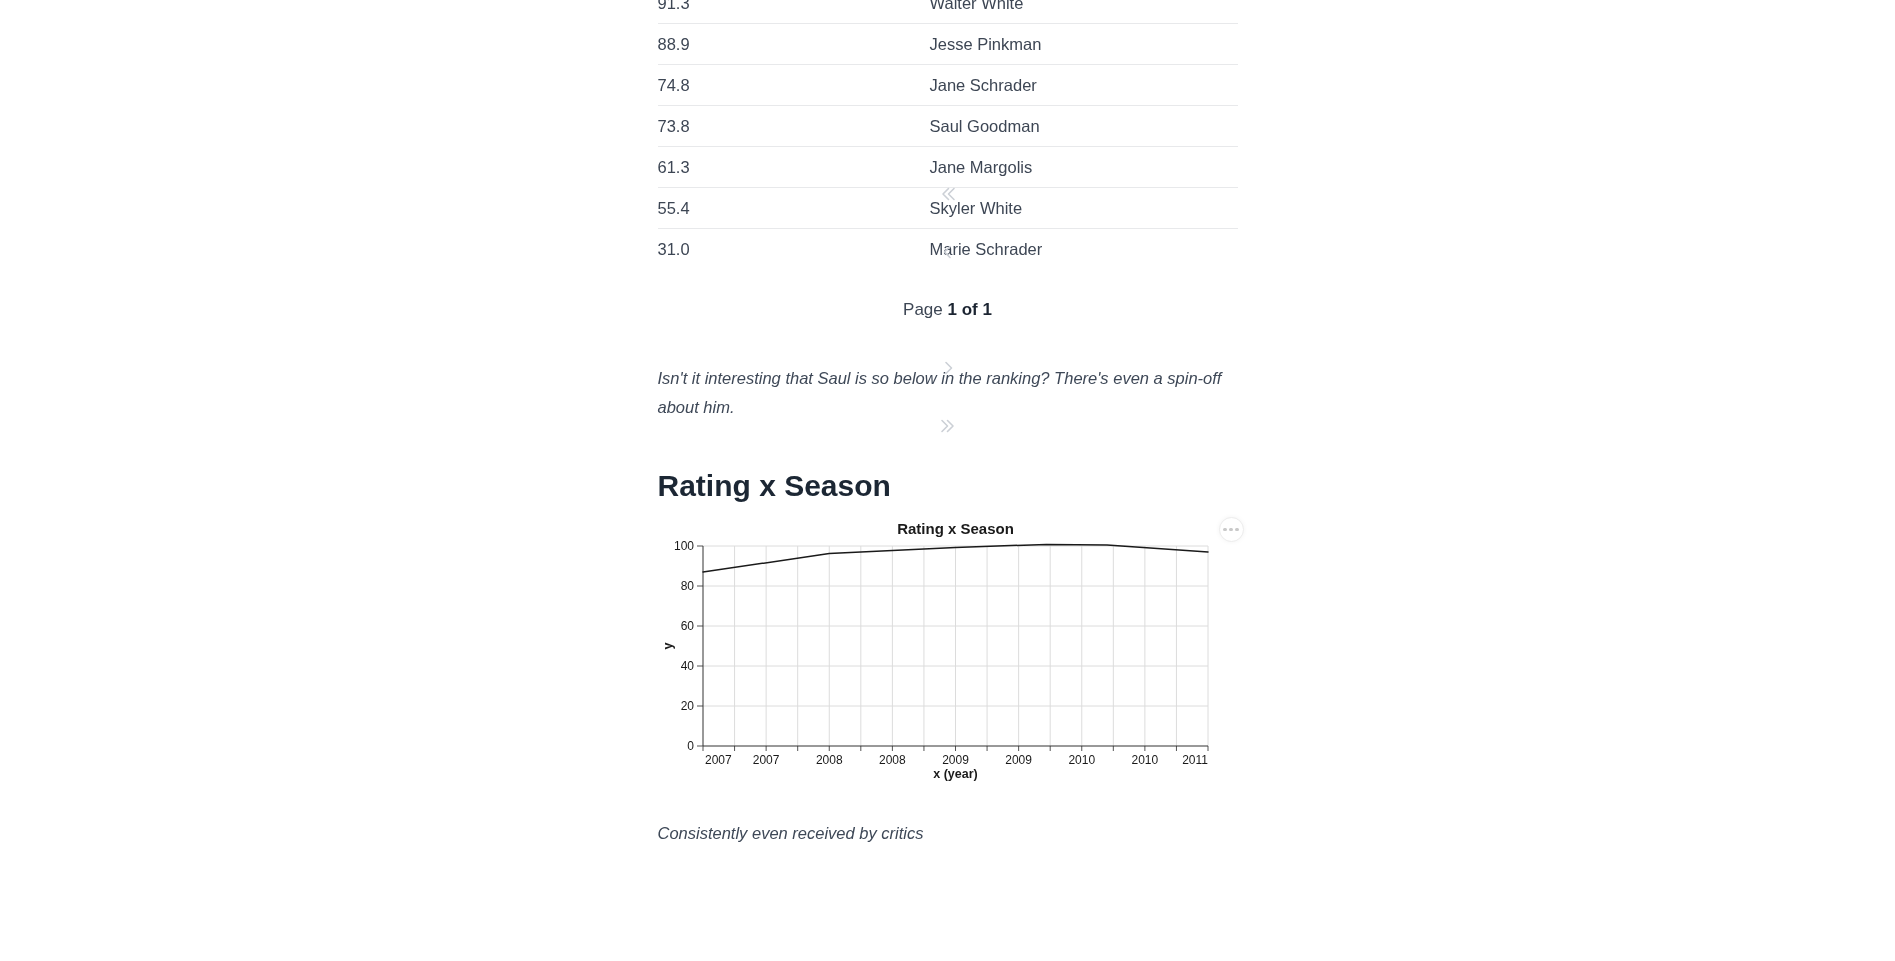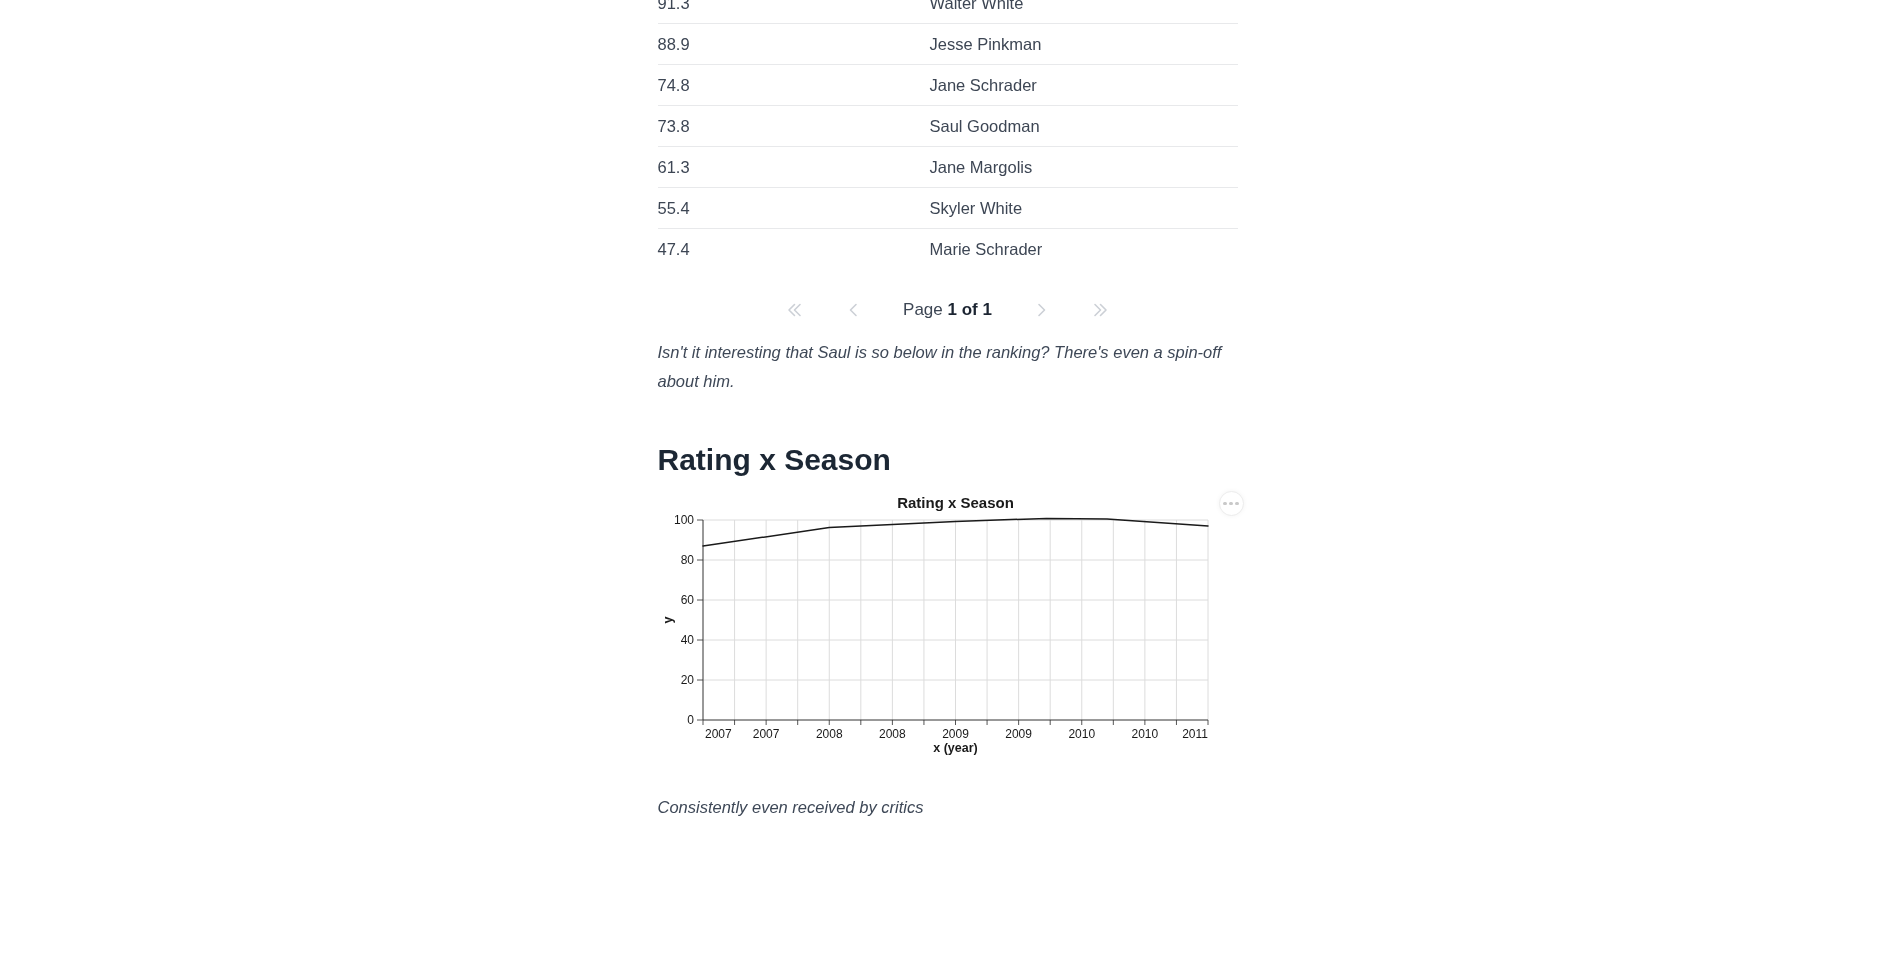--- a/index.html
+++ b/index.html
@@ -6,28 +6,28 @@
     font-family:"Liberation Sans","DejaVu Sans",sans-serif;}
   .content{width:580px;margin:0 auto;position:relative;}
   
   .rank-table{margin-top:-17px;}
   .trow{display:flex;height:41px;align-items:center;box-sizing:border-box;}
   .trow:not(:last-child){border-bottom:1px solid #e8e9eb;}
   .cell{font-size:16.5px;color:#3d4654;}
   .cell.value{width:272px;flex:0 0 272px;}
   .cell.name{flex:1;}
   
-  .pagination{margin-top:28px;height:24px;display:flex;align-items:center;justify-content:center;gap:38px;}
+  .pagination{margin-top:28px;height:24px;display:flex;align-items:center;justify-content:center;gap:38px;flex-direction:column;}
   .pg-btn{width:22px;height:22px;display:flex;align-items:center;justify-content:center;background:none;border:none;padding:0;cursor:default;}
   .pg-btn svg{stroke:#ccd0d6;fill:none;stroke-width:1.6;stroke-linecap:round;stroke-linejoin:round;}
   .pg-text{font-size:17px;color:#3d4654;}
   .pg-text b{color:#1c2532;font-weight:bold;}
   
   .note{font-style:italic;color:#3e4857;font-size:16.5px;line-height:29px;margin:0;}
-  .note.first{margin-top:16px;}
+  .note.first{margin-top:42px;}
   .note.last{margin-top:34px;}
   
   h2.section-title{margin:46px 0 0 0;font-size:30px;line-height:36px;font-weight:bold;color:#1c2734;}
   
   .chart-cell{position:relative;margin-top:13px;width:580px;height:268px;}
   .chart-menu{position:absolute;top:0;right:-6px;width:25px;height:25px;border-radius:50%;
     background:#fff;border:1px solid #ededed;box-shadow:0 0 5px rgba(0,0,0,0.05);
     display:flex;align-items:center;justify-content:center;gap:2.5px;padding:0;cursor:pointer;}
   .chart-menu .dot{width:3.5px;height:3.5px;border-radius:50%;background:#c9c9c9;}
   .chart-svg text{font-family:"Liberation Sans","DejaVu Sans",sans-serif;}
@@ -57,21 +57,21 @@
         </div>
         <div class="trow">
           <div class="cell value">61.3</div>
           <div class="cell name">Jane Margolis</div>
         </div>
         <div class="trow">
           <div class="cell value">55.4</div>
           <div class="cell name">Skyler White</div>
         </div>
         <div class="trow">
-          <div class="cell value">47.4</div>
+          <div class="cell value">31.0</div>
           <div class="cell name">Marie Schrader</div>
         </div>
       </div>
   </div>
 
   <div class="pagination">
     <button class="pg-btn" aria-label="first page">
       <svg width="20" height="20" viewBox="0 0 20 20">
         <polyline points="10.5,4.5 5,10 10.5,15.5"></polyline>
         <polyline points="16,4.5 10.5,10 16,15.5"></polyline>

